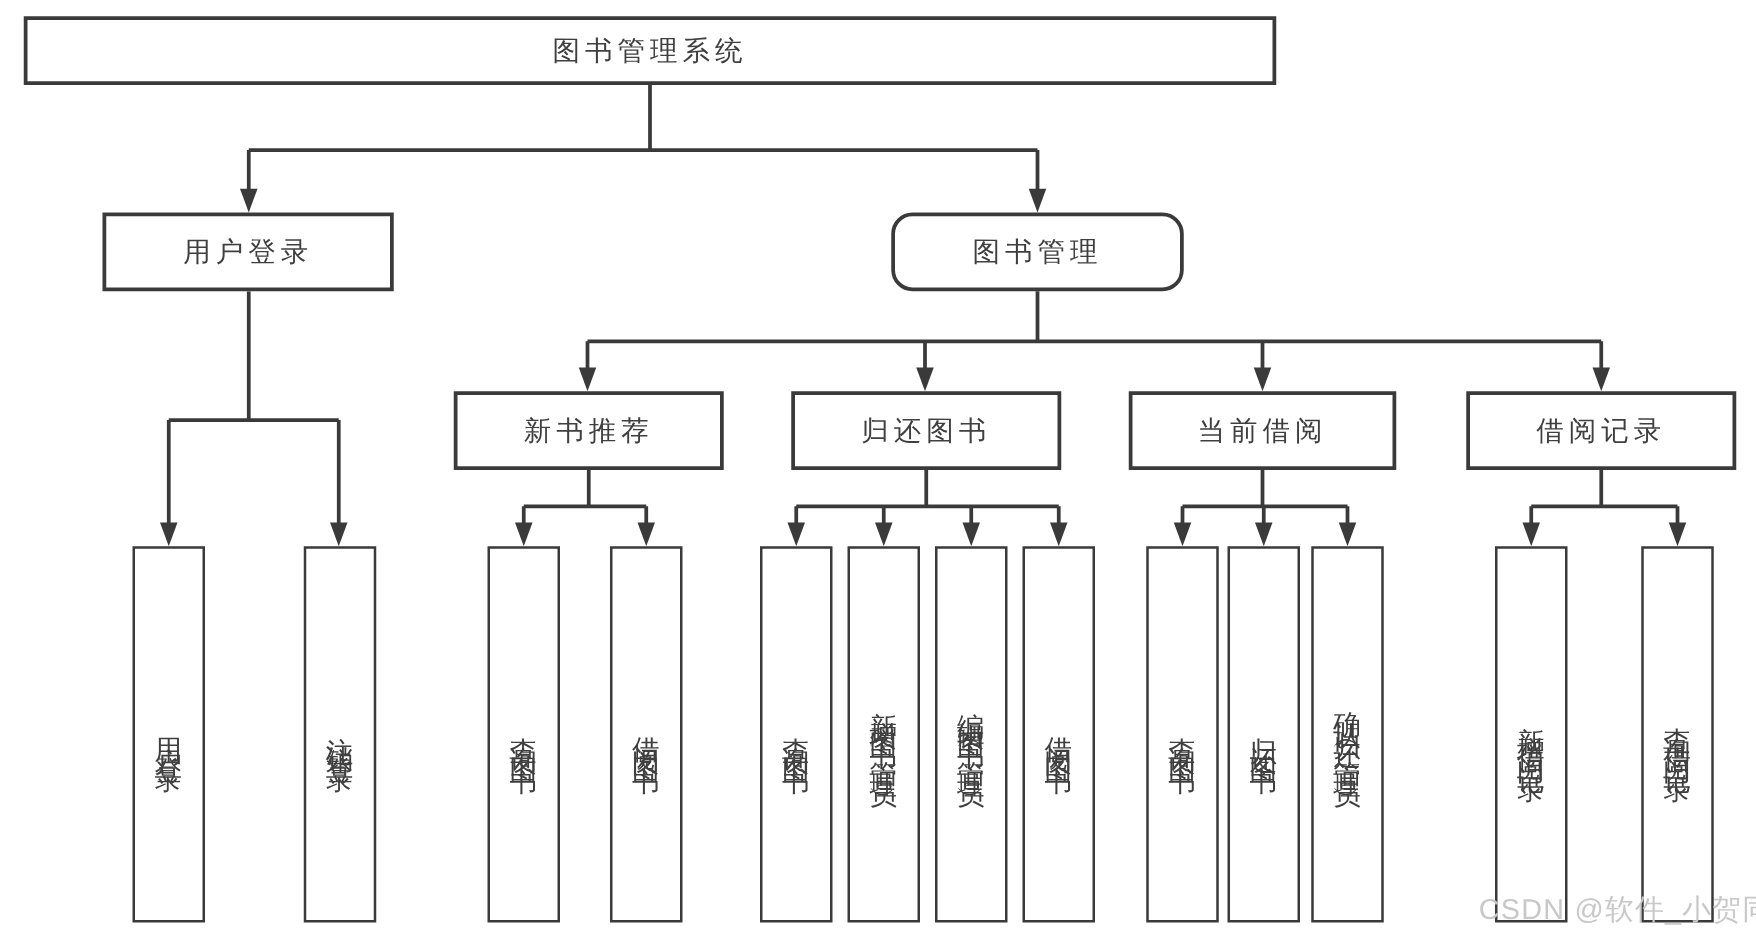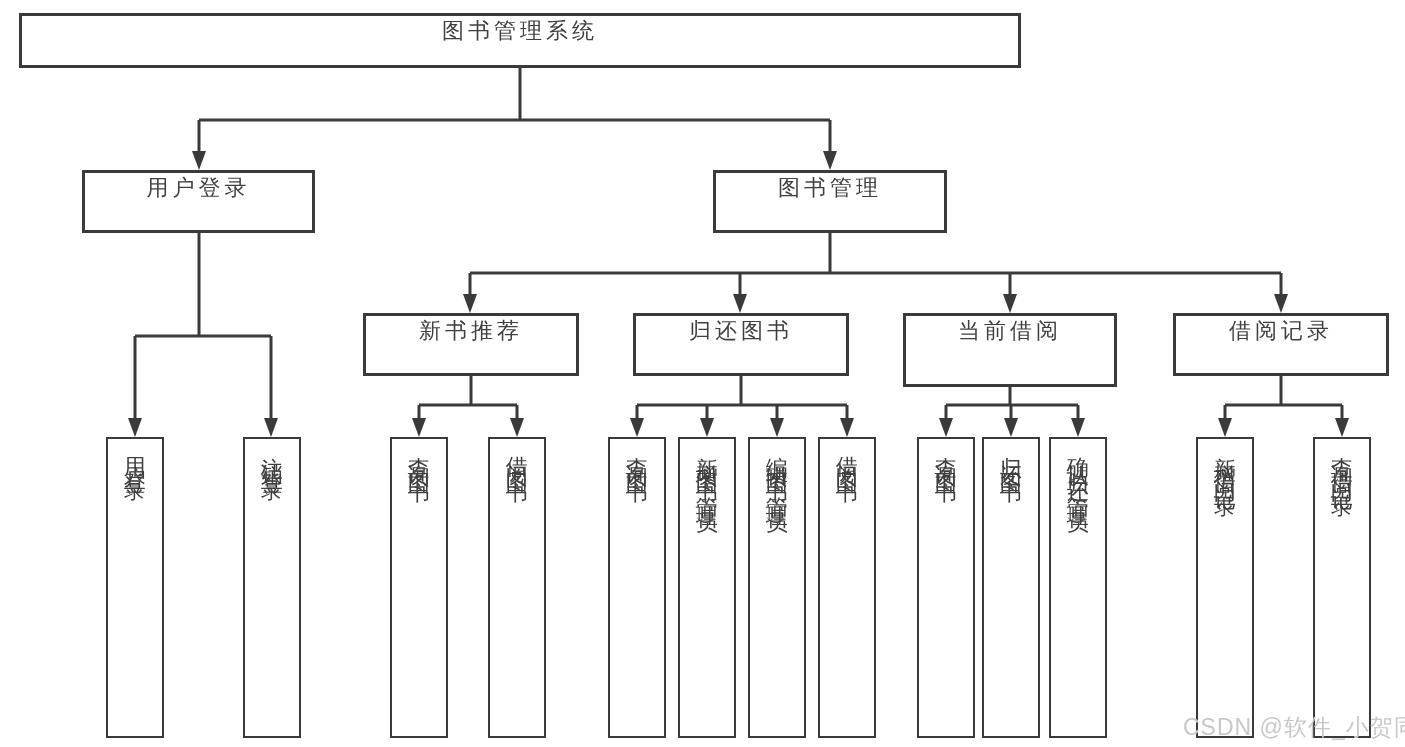--- a/index.html
+++ b/index.html
@@ -34,43 +34,44 @@
   .connectors polygon{
     fill:var(--line);
     stroke:none;
   }
   .box{
     position:absolute;
     box-sizing:border-box;
     border:3px solid var(--line);
     background:var(--box-bg);
     display:flex;
+    align-items:center;
     justify-content:center;
     color:var(--text);
     font-size:22px;
     letter-spacing:4px;
     white-space:nowrap;
   }
   .vbox{
     border-width:2.5px;
     font-size:22px;
   }
   .vbox .vtext{
     writing-mode:vertical-rl;
     text-orientation:mixed;
     letter-spacing:8px;
     line-height:1.15;
   }
   
   .n-root{left:19px;top:13px;width:1002px;height:55px;}
   .n-user-login{left:82px;top:170px;width:233px;height:63px;}
-  .n-book-mgmt{left:713px;top:170px;width:234px;height:63px;}
+  .n-book-mgmt{left:713px;top:170px;width:234px;height:63px;border-radius:17px;}
   .n-nbr{left:363px;top:313px;width:216px;height:63px;}
   .n-bb{left:633px;top:313px;width:216px;height:63px;}
-  .n-cb{left:903px;top:313px;width:214px;height:74px;}
+  .n-cb{left:903px;top:313px;width:214px;height:63px;}
   .n-br{left:1173px;top:313px;width:216px;height:63px;}
   .leaf{top:437px;width:58px;height:301px;}
   .n-ul-login{left:106px;}
   .n-ul-logout{left:243px;}
   .n-nbr-query{left:390px;}
   .n-nbr-borrow{left:488px;}
   .n-bb-query{left:608px;}
   .n-bb-add{left:678px;}
   .n-bb-edit{left:748px;}
   .n-bb-borrow{left:818px;}

